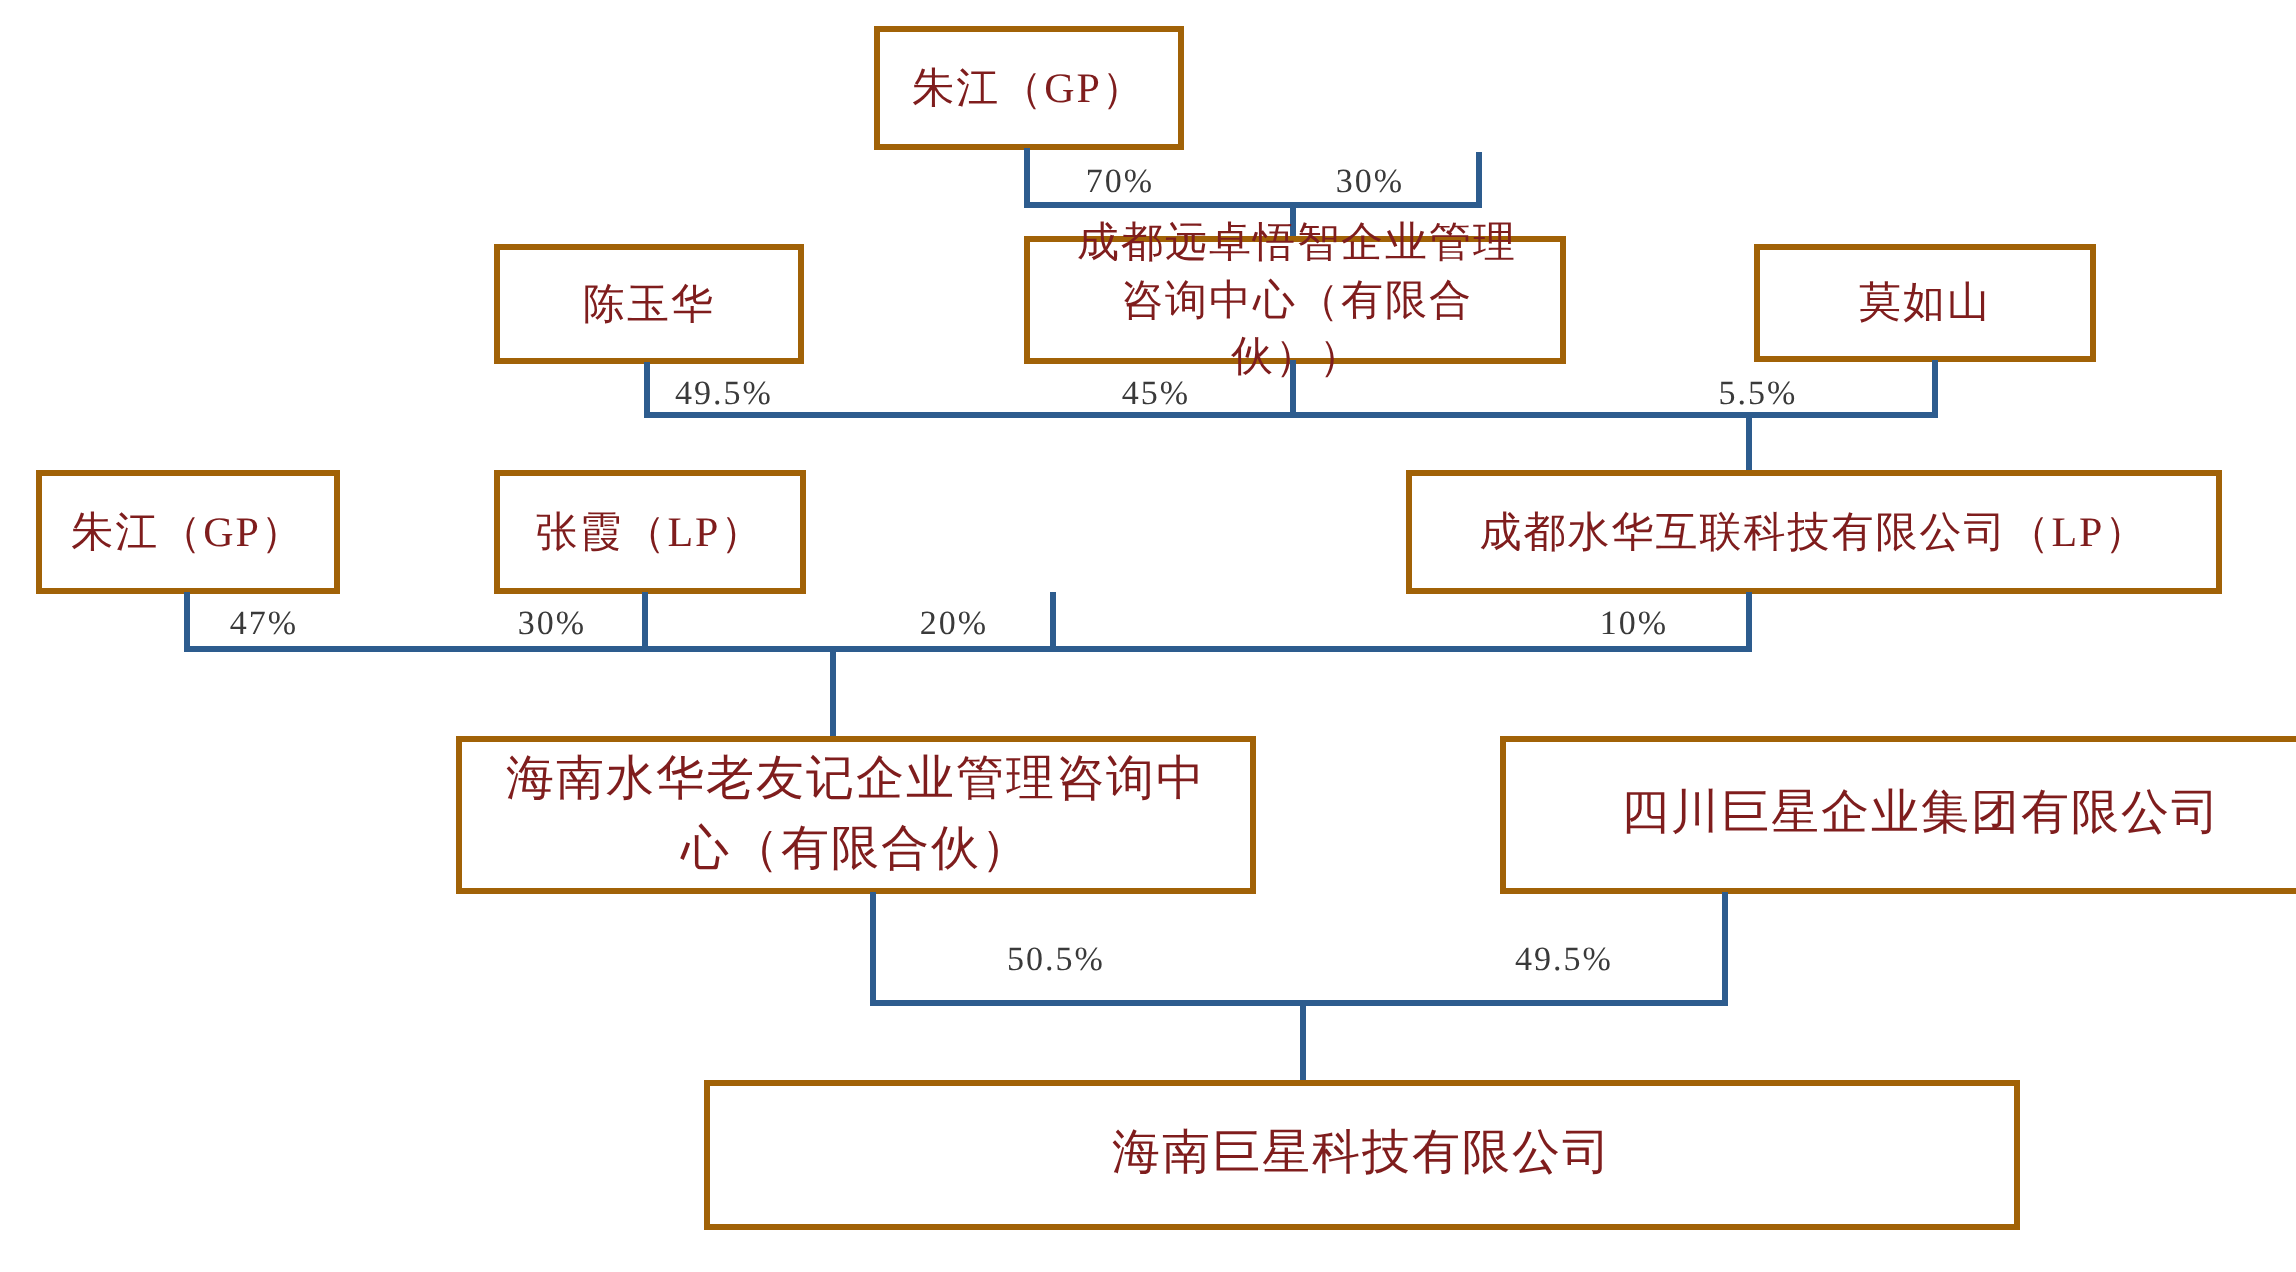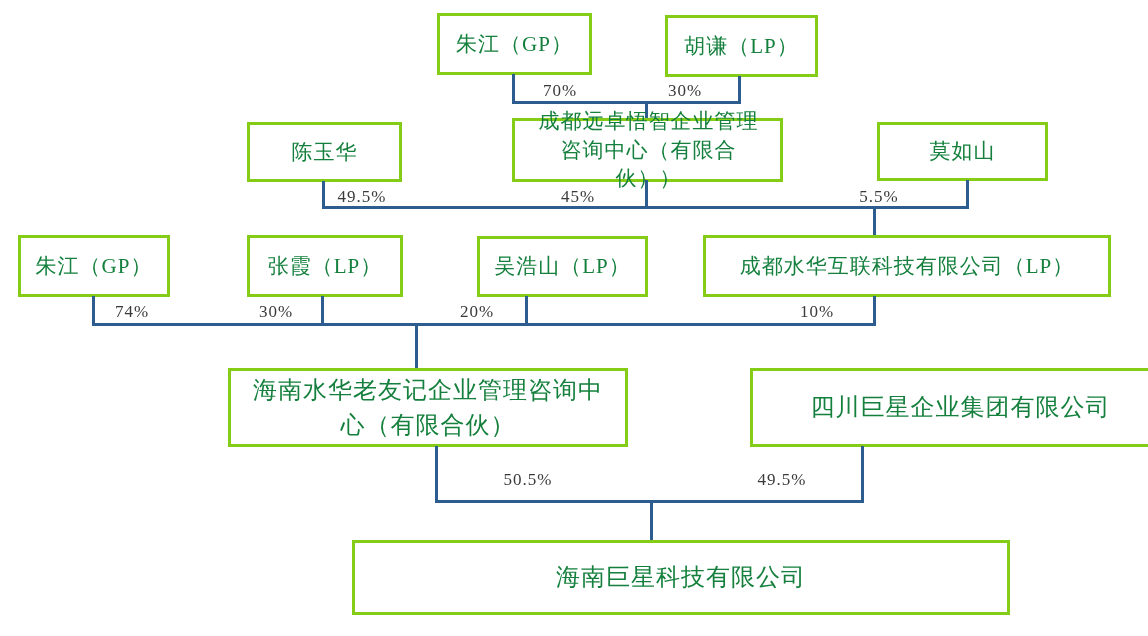--- a/index.html
+++ b/index.html
@@ -11,23 +11,23 @@
     position: relative;
     width: 1148px;
     height: 636px;
     background: #ffffff;
     font-family: "Liberation Serif", "DejaVu Serif", serif;
     overflow: hidden;
   }
   .node {
     position: absolute;
     box-sizing: border-box;
-    border: 3px solid #84cc16;
+    border: 3px solid #a16207;
     background: #ffffff;
-    color: #15803d;
+    color: #7f1d1d;
     display: flex;
     align-items: center;
     justify-content: center;
     text-align: center;
     font-size: 21px;
     line-height: 1.35;
     letter-spacing: 1px;
     font-family: Liberation Serif, serif;
   }
   .node.big {
@@ -50,21 +50,20 @@
   }
   .pad-sm { padding: 0 14px; }
   .pad-md { padding: 0 16px; }
 </style>
 </head>
 <body>
 
 <div class="canvas">
 
   <div class="node" style="left:437px; top:13px; width:155px; height:62px;">朱江（GP）</div>
-  <div class="node" style="left:665px; top:15px; width:153px; height:62px;">胡谦（LP）</div>
 
   <div class="vline" style="left:512px; top:74px; height:30px;"></div>
   <div class="vline" style="left:738px; top:76px; height:28px;"></div>
   <div class="hline" style="left:512px; top:101px; width:229px;"></div>
   <div class="vline" style="left:645px; top:101px; height:19px;"></div>
   <div class="pct" style="left:560px; top:81px;">70%</div>
   <div class="pct" style="left:685px; top:81px;">30%</div>
 
   <div class="node" style="left:247px; top:122px; width:155px; height:60px;">陈玉华</div>
   <div class="node pad-sm" style="left:512px; top:118px; width:271px; height:64px;padding-left:16px;">成都远卓悟智企业管理咨询中心（有限合伙））</div>
@@ -74,30 +73,29 @@
   <div class="vline" style="left:645px; top:180px; height:29px;"></div>
   <div class="vline" style="left:966px; top:180px; height:29px;"></div>
   <div class="hline" style="left:322px; top:206px; width:647px;"></div>
   <div class="vline" style="left:873px; top:206px; height:30px;"></div>
   <div class="pct" style="left:362px; top:187px;">49.5%</div>
   <div class="pct" style="left:578px; top:187px;">45%</div>
   <div class="pct" style="left:863px; top:187px;margin-left:16px;">5.5%</div>
 
   <div class="node" style="left:18px; top:235px; width:152px; height:62px;">朱江（GP）</div>
   <div class="node" style="left:247px; top:235px; width:156px; height:62px;">张霞（LP）</div>
-  <div class="node" style="left:477px; top:236px; width:171px; height:61px;">吴浩山（LP）</div>
   <div class="node" style="left:703px; top:235px; width:408px; height:62px;">成都水华互联科技有限公司（LP）</div>
 
   <div class="vline" style="left:92px; top:296px; height:30px;"></div>
   <div class="vline" style="left:321px; top:296px; height:30px;"></div>
   <div class="vline" style="left:525px; top:296px; height:30px;"></div>
   <div class="vline" style="left:873px; top:296px; height:30px;"></div>
   <div class="hline" style="left:92px; top:323px; width:784px;"></div>
   <div class="vline" style="left:415px; top:323px; height:47px;"></div>
-  <div class="pct" style="left:132px; top:302px;">74%</div>
+  <div class="pct" style="left:132px; top:302px;">47%</div>
   <div class="pct" style="left:276px; top:302px;">30%</div>
   <div class="pct" style="left:477px; top:302px;">20%</div>
   <div class="pct" style="left:817px; top:302px;">10%</div>
 
   <div class="node big pad-md" style="left:228px; top:368px; width:400px; height:79px;">海南水华老友记企业管理咨询中心（有限合伙）</div>
   <div class="node big" style="left:702px; top:368px; width:421px; height:79px;margin-left:48px;">四川巨星企业集团有限公司</div>
 
   <div class="vline" style="left:435px; top:446px; height:57px;"></div>
   <div class="vline" style="left:861px; top:446px; height:57px;"></div>
   <div class="hline" style="left:435px; top:500px; width:429px;"></div>

